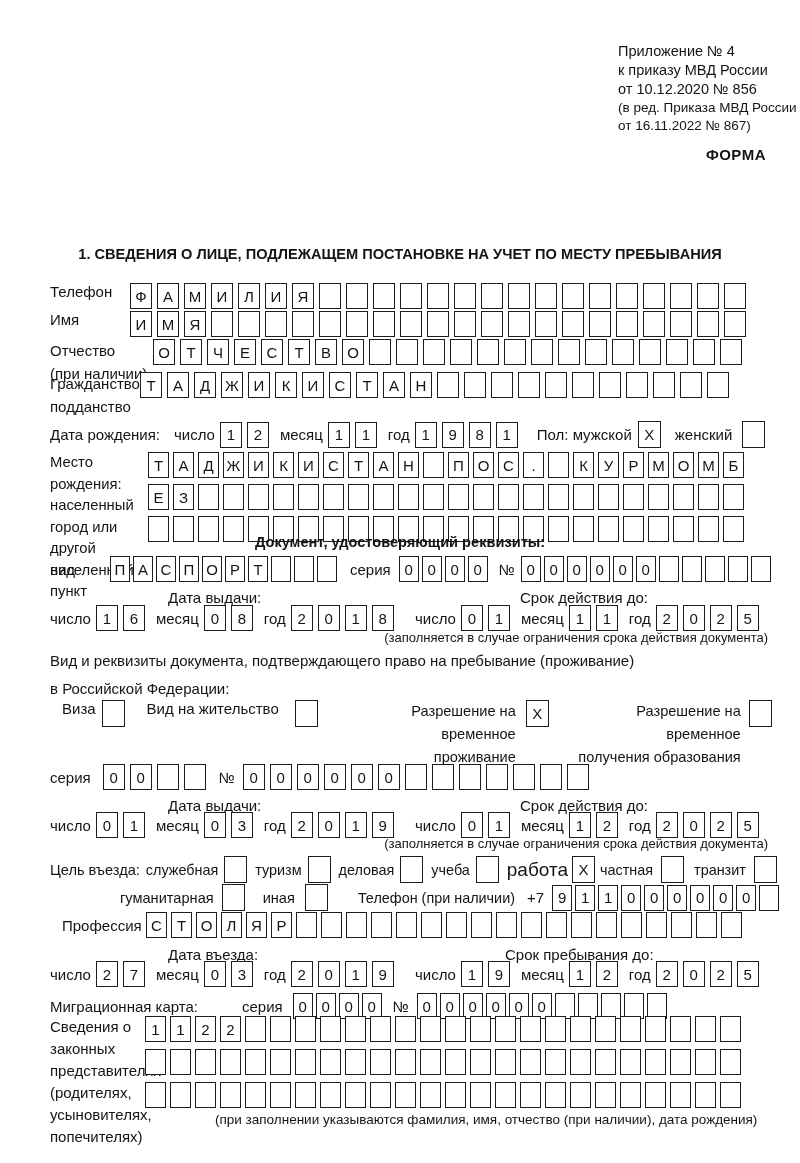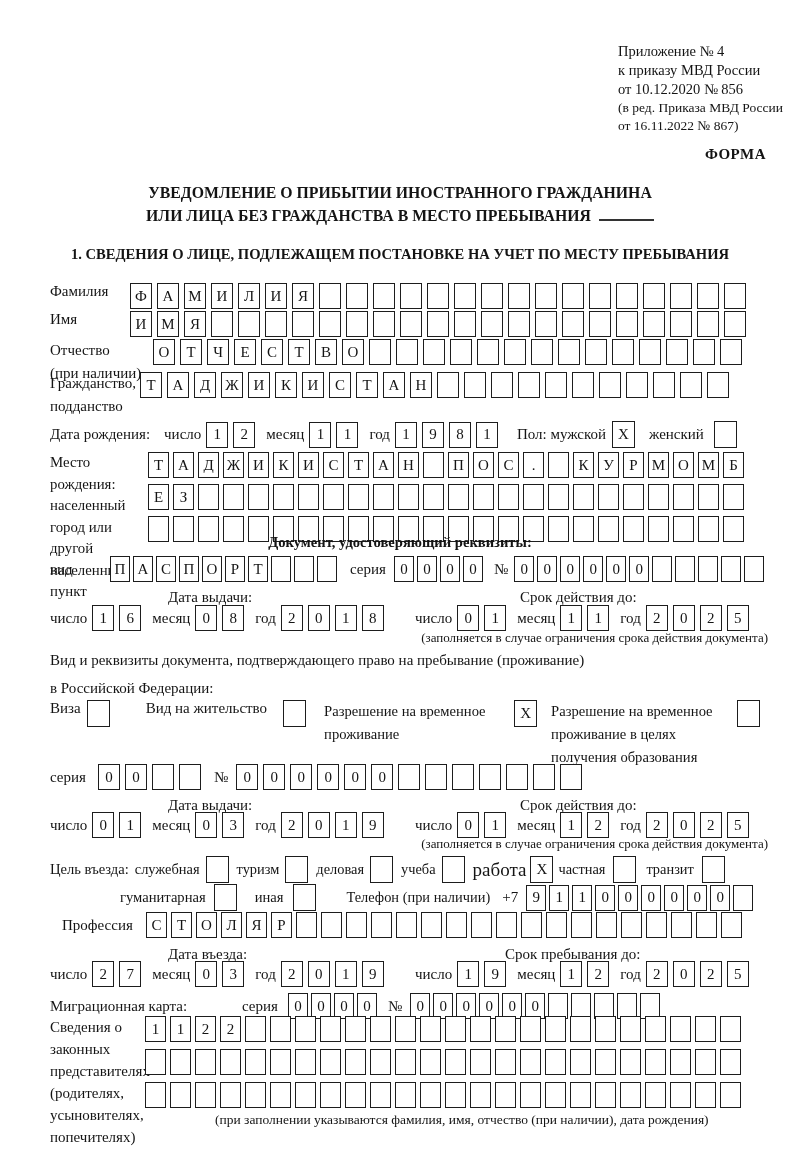--- a/index.html
+++ b/index.html
@@ -1,38 +1,38 @@
 <!DOCTYPE html>
 <html><head>
 <meta charset="utf-8">
 <style>
   html,body{margin:0;padding:0;background:#fff;}
   .page{position:relative;width:800px;height:1163px;background:#fff;color:#141414;
-        font-family:Liberation Serif, serif;overflow:hidden;}
+        font-family:Liberation Sans, sans-serif;overflow:hidden;}
   .abs{position:absolute;}
   .row{position:absolute;display:flex;align-items:flex-start;}
   .mid{align-items:center;}
   .b{font-weight:bold;}
   .hdr{font-size:14.5px;line-height:19px;}
   .sub{font-size:13.5px;line-height:18px;}
   .lbl{font-size:15px;white-space:nowrap;}
   .note{font-size:13px;}
   .cells{display:inline-flex;flex-wrap:nowrap;}
   .cell{display:inline-flex;flex:none;align-items:center;justify-content:center;
         width:22px;height:26px;border:1.6px solid #1d1d1d;margin-right:5px;
         font-size:15px;box-sizing:border-box;background:#fff;}
   .tight .cell{width:21px;margin-right:4px;}
   .num .cell{width:20px;margin-right:3px;}
   .cb{display:inline-flex;flex:none;align-items:center;justify-content:center;
       width:23px;height:27px;border:1.6px solid #1d1d1d;font-size:15px;
       box-sizing:border-box;background:#fff;}
   .lblcol{display:flex;flex-direction:column;font-size:14.8px;line-height:21.5px;flex:none;}
   .lbl2col{display:flex;flex-direction:column;font-size:15px;line-height:23px;flex:none;}
   .colcells{display:flex;flex-direction:column;gap:6px;}
-  .optcol{display:flex;flex-direction:column;text-align:left;font-size:14.6px;line-height:23px;flex:none;}
+  .optcol{display:flex;flex-direction:column;text-align:right;font-size:14.6px;line-height:23px;flex:none;}
   .uline{display:inline-block;width:55px;border-bottom:2px solid #333;height:12px;margin-left:8px;}
   .title{font-size:15.8px;line-height:23px;}
   .dg{display:inline-flex;align-items:center;}
   .dg .lbl{margin-right:5px;}
   .dg .cells{margin-right:6px;}
 </style>
 </head>
 <body>
 
 <div class="page">
@@ -40,31 +40,25 @@
   <div class="abs hdr" style="left:618px;top:42px">
     <div>Приложение № 4</div>
     <div>к приказу МВД России</div>
     <div>от 10.12.2020 № 856</div>
     <div class="sub" style="margin-top:0">(в ред. Приказа МВД России</div>
     <div class="sub">от 16.11.2022 № 867)</div>
   </div>
 
   <div class="abs b" style="right:34px;top:146px;font-size:15px;letter-spacing:0.5px">ФОРМА</div>
 
-  <div class="abs b title" style="left:0;top:181px;width:100%;text-align:center">
-    <div>УВЕДОМЛЕНИЕ О ПРИБЫТИИ ИНОСТРАННОГО ГРАЖДАНИНА</div>
-    <div>
-      <span>ИЛИ ЛИЦА БЕЗ ГРАЖДАНСТВА В МЕСТО ПРЕБЫВАНИЯ</span><span class="uline"></span>
-    </div>
-  </div>
 
   <div class="abs b" style="left:0;top:246px;width:100%;text-align:center;font-size:14.6px;white-space:nowrap">1. СВЕДЕНИЯ О ЛИЦЕ, ПОДЛЕЖАЩЕМ ПОСТАНОВКЕ НА УЧЕТ ПО МЕСТУ ПРЕБЫВАНИЯ</div>
 
   <div class="row" style="left:50px;top:283px">
-    <span class="lbl" style="width:80px">Фамилия</span>
+    <span class="lbl" style="width:80px">Телефон</span>
     <span class="cells">
         <span class="cell">Ф</span>
         <span class="cell">А</span>
         <span class="cell">М</span>
         <span class="cell">И</span>
         <span class="cell">Л</span>
         <span class="cell">И</span>
         <span class="cell">Я</span>
         <span class="cell"></span>
         <span class="cell"></span>
@@ -375,33 +369,32 @@
           <span class="cell">5</span>
         </span>
     </span>
   </div>
 
   <div class="abs note" style="right:32px;top:630px">(заполняется в случае ограничения срока действия документа)</div>
 
   <div class="abs lbl" style="left:50px;top:652px">Вид и реквизиты документа, подтверждающего право на пребывание (проживание)</div>
   <div class="abs lbl" style="left:50px;top:680px">в Российской Федерации:</div>
 
-  <div class="row" style="left:50px;top:700px">
+  <div class="row" style="left:62px;top:700px">
     <span class="lbl">Виза</span>
     <span class="cb" style="margin-left:6px"></span>
-    <span class="lbl" style="margin-left:36px">Вид на жительство</span>
+    <span class="lbl" style="margin-left:22px">Вид на жительство</span>
     <span class="cb" style="margin-left:16px"></span>
     <span class="optcol" style="margin-left:18px;width:180px">
       <span>Разрешение на временное</span>
       <span>проживание</span>
     </span>
     <span class="cb" style="margin-left:10px">X</span>
     <span class="optcol" style="margin-left:14px;width:178px">
       <span>Разрешение на временное</span>
-      <span>проживание в целях</span>
       <span>получения образования</span>
     </span>
     <span class="cb" style="margin-left:8px"></span>
   </div>
 
   <div class="row mid" style="left:50px;top:764px">
     <span class="lbl" style="margin-right:12px">серия</span>
     <span class="cells">
         <span class="cell">0</span>
         <span class="cell">0</span>

